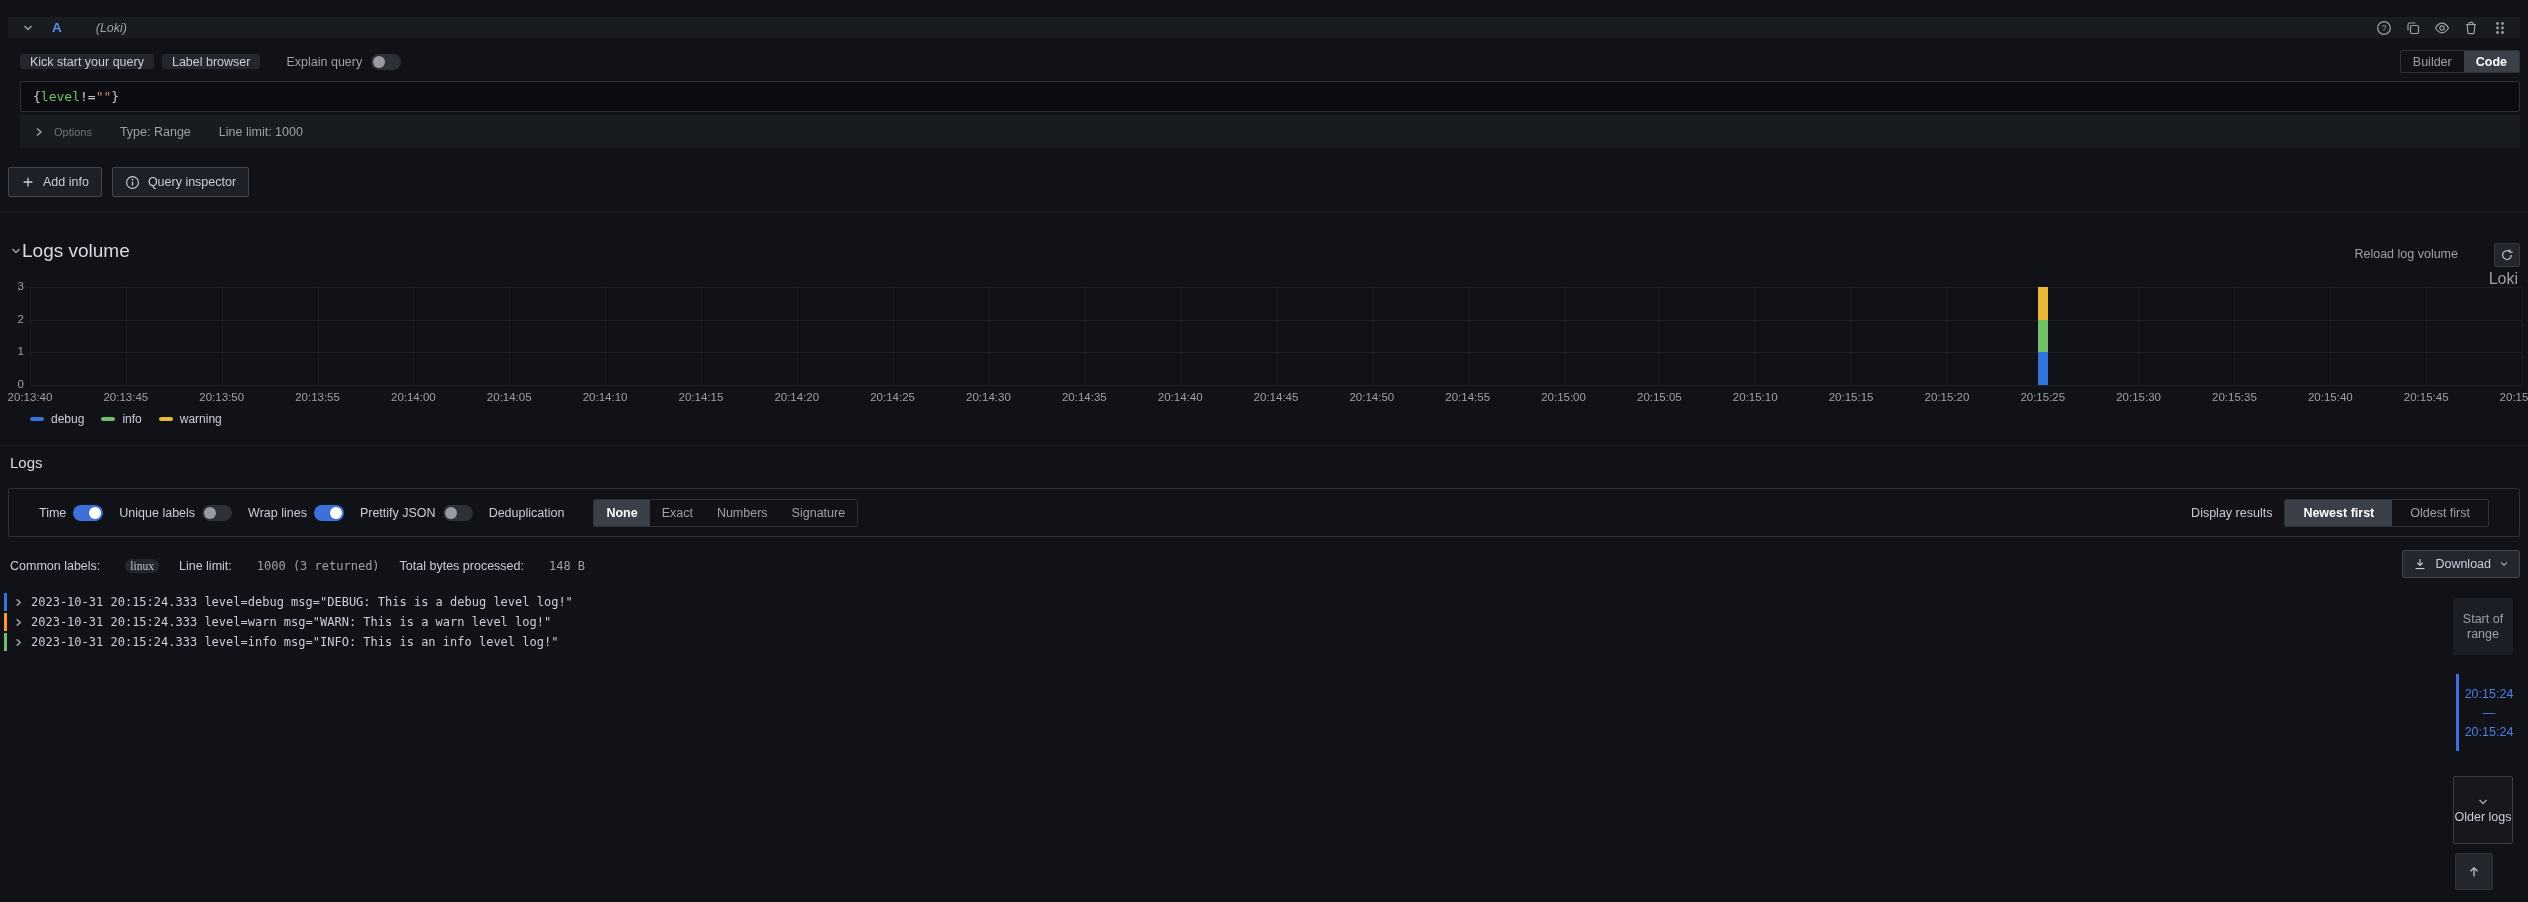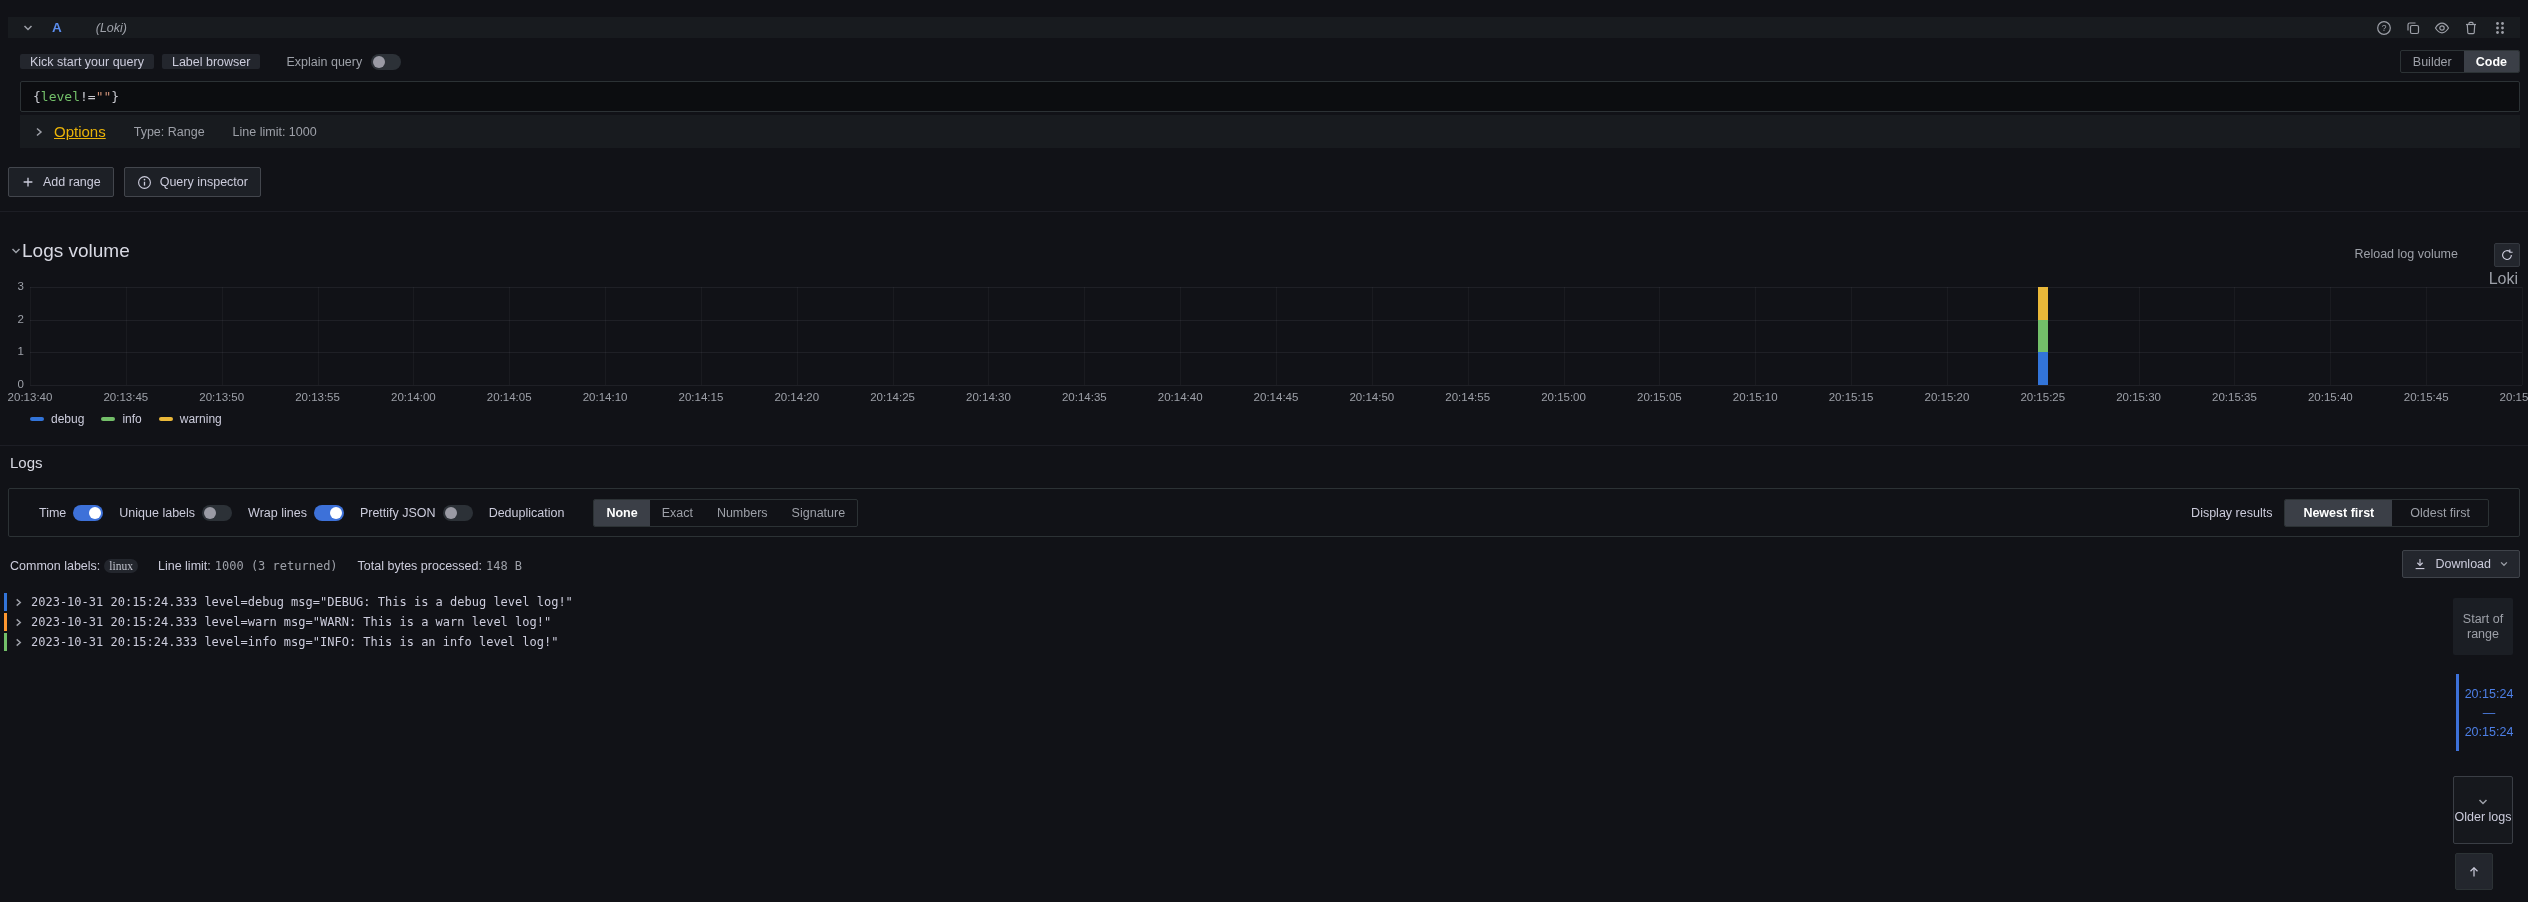--- a/index.html
+++ b/index.html
@@ -52,21 +52,21 @@
     font-family:"DejaVu Sans Mono", monospace; font-size:13px; cursor:text;
   }
   .tok-brace, .tok-op { color:#c9cad1; }
   .tok-label { color:#73bf69; }
   .tok-string { color:#ce9178; }
 
   #options-bar {
     position:absolute; left:20px; right:8px; top:115px; height:33px;
     background:#181b1f; display:flex; align-items:center; padding:0 14px; gap:28px;
   }
-  #options-toggle { display:flex; align-items:center; gap:10px; cursor:pointer; color:#eab308; font-size:15px;text-decoration:underline; }
+  #options-toggle { display:flex; align-items:center; gap:10px; cursor:pointer; color:#737373; font-size:11px; }
   .opt-meta { color:#9da0a8; }
 
   #secondary-actions { position:absolute; left:8px; top:167px; height:30px; display:flex; gap:10px; }
   .btn-outline {
     height:30px; padding:0 12px; background:#1d2026; border:1px solid #43464d; border-radius:2px;
     display:inline-flex; align-items:center; gap:8px; color:#ccccdc; font-size:12.5px; cursor:pointer;
   }
 
   
   #lv-title-row { position:absolute; left:10px; top:240px; display:flex; align-items:center; font-size:19px; color:#d8d9e3; }
@@ -97,21 +97,21 @@
     border:1px solid #2c3235; border-radius:2px;
     display:flex; align-items:center; padding:0 30px; gap:16px;
   }
   .ctrl-group { display:flex; align-items:center; gap:7px; }
   .ctrl-label { color:#ccccdc; font-size:12.5px; }
   .seg-26 .seg { height:26px; }
   #display-results-wrap { margin-left:auto; display:flex; align-items:center; gap:12px; }
   #order-switch .seg { padding:0 18px; height:26px; }
 
   #meta-row { position:absolute; left:10px; top:556px; height:20px; display:flex; align-items:center; gap:20px; }
-  .meta-pair { display:flex; align-items:center; gap:4px; }
+  .meta-pair { display:flex; align-items:center; gap:25px; }
   .meta-label { color:#ccccdc; }
   .meta-value { color:#9da0a8; font-family:"DejaVu Sans Mono", monospace; font-size:12px; }
   #common-labels-badge {
     background:#23262d; border-radius:8px; padding:1px 5px;
     font-family:Liberation Serif, serif; font-size:11.5px; color:#c0c2cc;
   }
   #download-btn {
     position:absolute; right:8px; top:550px; height:28px; padding:0 10px;
     background:#23262d; border:1px solid #3f434a; border-radius:2px;
     display:flex; align-items:center; gap:8px; color:#ccccdc; cursor:pointer;
@@ -235,21 +235,21 @@
   <span class="opt-meta">Line limit: 1000</span>
 </div>
 
 <div id="secondary-actions">
   <span class="btn-outline">
     <span>
         <svg width="14" height="14" viewBox="0 0 16 16">
           <path d="M8 3 V13 M3 8 H13" stroke="currentColor" stroke-width="1.5"></path>
         </svg>
       </span>
-    <span>Add range</span>
+    <span>Add info</span>
   </span>
   <span class="btn-outline">
     <span>
         <svg width="15" height="15" viewBox="0 0 16 16">
           <circle cx="8" cy="8" r="6.3" fill="none" stroke="currentColor" stroke-width="1.2"></circle>
           <circle cx="8" cy="4.9" r="0.9" fill="currentColor"></circle>
           <path d="M8 7.2 V11.3" stroke="currentColor" stroke-width="1.4"></path>
         </svg>
       </span>
     <span>Query inspector</span>

